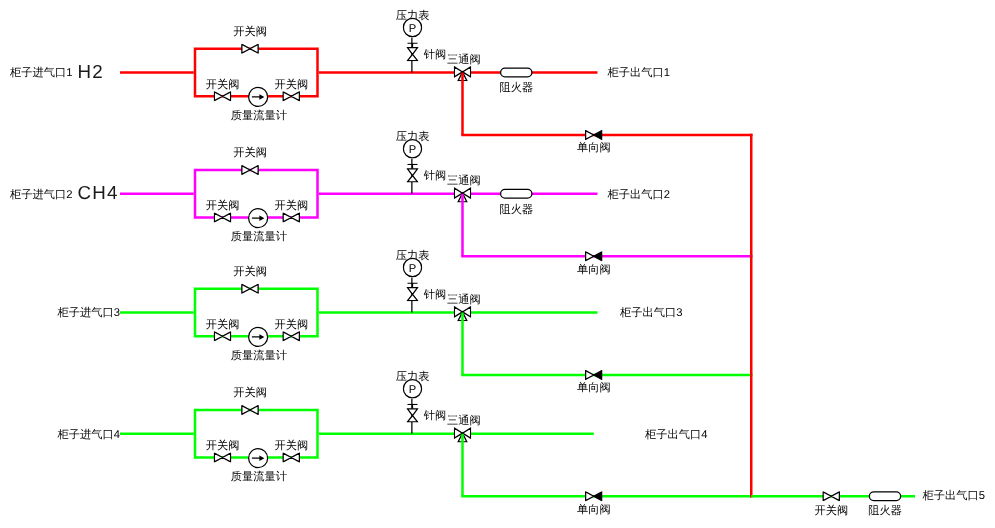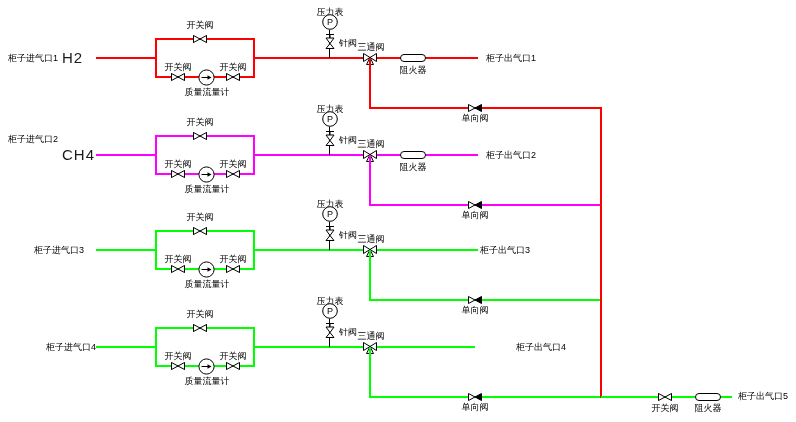--- a/index.html
+++ b/index.html
@@ -72,21 +72,21 @@
         <path d="M0.5 0.5 L7 4 L0.5 7.5 Z" fill="#fff" stroke="#000"></path>
         <path d="M13.5 0.5 L7 4 L13.5 7.5 Z" fill="#000" stroke="#000"></path>
       </svg>
     <div class="lbl c" style="left:458px;top:106px;width:34px">单向阀</div>
     <div class="capsule" style="left:400px;top:46px"></div>
     <div class="lbl c" style="left:398px;top:58px;width:30px">阻火器</div>
     <div class="lbl" style="left:486px;top:46px">柜子出气口1</div>
   </div>
 
   <div class="gasline" style="top: 105px; --c: #ff00ff;">
-    <div class="lbl" style="left:8px;top:30px">柜子进气口2</div>
+    <div class="lbl" style="left:8px;top:46px">柜子进气口2</div>
     <div class="gaslbl" style="left:62px;top:42px">CH4</div>
     <div class="pline h" style="left:96px;top:49px;width:59px"></div>
     <div class="loop" style="left:155px;top:30px;width:100px;height:40px"></div>
     <div class="pline h" style="left:255px;top:49px;width:223px"></div>
     <div class="lbl c" style="left:178px;top:13px;width:44px">开关阀</div>
     <svg class="sym" style="left:193px;top:27px" width="14" height="8" viewBox="0 0 14 8">
         <path d="M0.5 0.5 V7.5 M13.5 0.5 V7.5" stroke="#000" fill="none"></path>
         <path d="M0.5 0.5 L7 4 L0.5 7.5 Z M13.5 0.5 L7 4 L13.5 7.5 Z" stroke="#000" fill="#fff"></path>
       </svg>
     <div class="lbl c" style="left:156px;top:55px;width:44px">开关阀</div>
@@ -127,21 +127,21 @@
         <path d="M0.5 0.5 L7 4 L0.5 7.5 Z" fill="#fff" stroke="#000"></path>
         <path d="M13.5 0.5 L7 4 L13.5 7.5 Z" fill="#000" stroke="#000"></path>
       </svg>
     <div class="lbl c" style="left:458px;top:106px;width:34px">单向阀</div>
     <div class="capsule" style="left:400px;top:46px"></div>
     <div class="lbl c" style="left:398px;top:58px;width:30px">阻火器</div>
     <div class="lbl" style="left:486px;top:46px">柜子出气口2</div>
   </div>
 
   <div class="gasline" style="top: 200px; --c: #00ff00;">
-    <div class="lbl" style="left:34px;top:46px">柜子进气口3</div>
+    <div class="lbl" style="left:46px;top:46px">柜子进气口3</div>
     <div class="pline h" style="left:96px;top:49px;width:59px"></div>
     <div class="loop" style="left:155px;top:30px;width:100px;height:40px"></div>
     <div class="pline h" style="left:255px;top:49px;width:223px"></div>
     <div class="lbl c" style="left:178px;top:13px;width:44px">开关阀</div>
     <svg class="sym" style="left:193px;top:27px" width="14" height="8" viewBox="0 0 14 8">
         <path d="M0.5 0.5 V7.5 M13.5 0.5 V7.5" stroke="#000" fill="none"></path>
         <path d="M0.5 0.5 L7 4 L0.5 7.5 Z M13.5 0.5 L7 4 L13.5 7.5 Z" stroke="#000" fill="#fff"></path>
       </svg>
     <div class="lbl c" style="left:156px;top:55px;width:44px">开关阀</div>
     <svg class="sym" style="left:171px;top:65px" width="14" height="8" viewBox="0 0 14 8">
@@ -175,21 +175,21 @@
         <path d="M0.5 1.5 L7 5.5 L0.5 9.5 Z M13.5 1.5 L7 5.5 L13.5 9.5 Z" fill="#fff" stroke="#000"></path>
         <path d="M3.5 12.5 L7 5.5 L10.5 12.5 Z" fill="#fff" stroke="#000"></path>
       </svg>
     <div class="pline v" style="left:369px;top:50px;height:50px"></div>
     <div class="pline h" style="left:369px;top:99px;width:233px"></div>
     <svg class="sym" style="left:468px;top:96px" width="14" height="8" viewBox="0 0 14 8">
         <path d="M0.5 0.5 L7 4 L0.5 7.5 Z" fill="#fff" stroke="#000"></path>
         <path d="M13.5 0.5 L7 4 L13.5 7.5 Z" fill="#000" stroke="#000"></path>
       </svg>
     <div class="lbl c" style="left:458px;top:106px;width:34px">单向阀</div>
-    <div class="lbl" style="left:480px;top:46px">柜子出气口3</div>
+    <div class="lbl" style="left:496px;top:46px">柜子出气口3</div>
   </div>
 
   <div class="gasline" style="top: 297px; --c: #00ff00;">
     <div class="lbl" style="left:46px;top:46px">柜子进气口4</div>
     <div class="pline h" style="left:96px;top:49px;width:59px"></div>
     <div class="loop" style="left:155px;top:30px;width:100px;height:40px"></div>
     <div class="pline h" style="left:255px;top:49px;width:220px"></div>
     <div class="lbl c" style="left:178px;top:13px;width:44px">开关阀</div>
     <svg class="sym" style="left:193px;top:27px" width="14" height="8" viewBox="0 0 14 8">
         <path d="M0.5 0.5 V7.5 M13.5 0.5 V7.5" stroke="#000" fill="none"></path>

